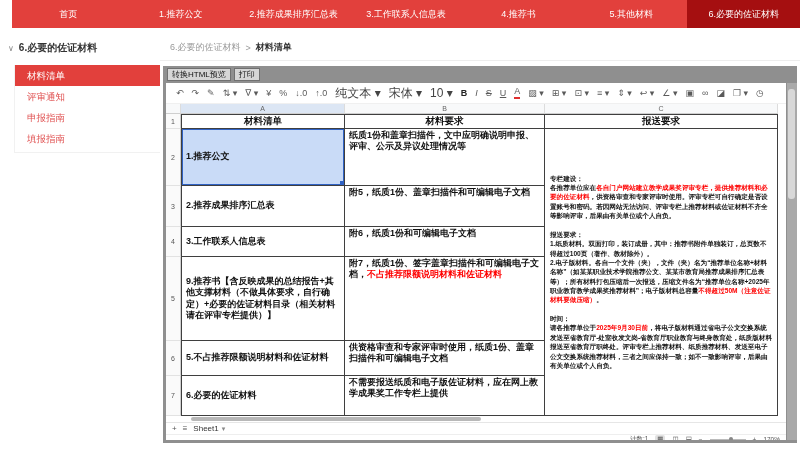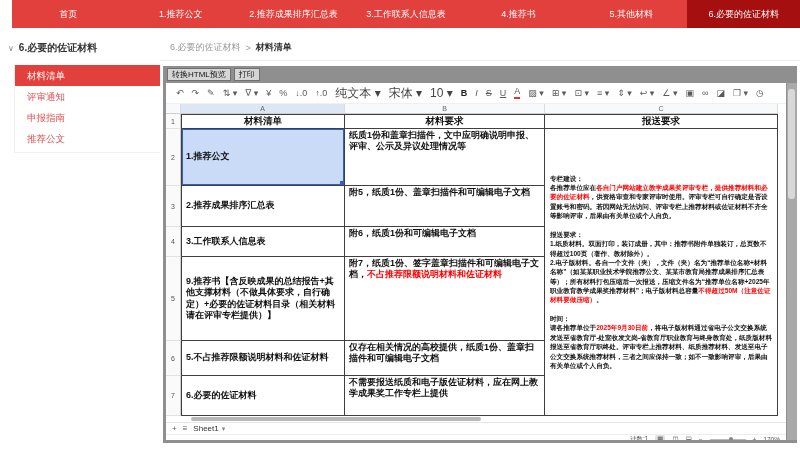--- a/index.html
+++ b/index.html
@@ -87,21 +87,21 @@
 
 <div class="sidebar">
   <div class="sb-group">
     <span class="chev">∨</span>
     <span>6.必要的佐证材料</span>
   </div>
   <div class="sb-items">
     <div class="sb-item active">材料清单</div>
     <div class="sb-item">评审通知</div>
     <div class="sb-item">申报指南</div>
-    <div class="sb-item">推荐公文</div>
+    <div class="sb-item">填报指南</div>
   </div>
 </div>
 
 <div class="breadcrumb">
   <span class="bc-parent">6.必要的佐证材料</span>
   <span class="bc-sep">&gt;</span>
   <span class="bc-cur">材料清单</span>
 </div>
 <div class="divider"></div>
 
@@ -189,21 +189,21 @@
 
       <div class="rn">5</div>
       <div class="cell cA leftb">9.推荐书【含反映成果的总结报告+其他支撑材料（不做具体要求，自行确定）+必要的佐证材料目录（相关材料请在评审专栏提供）】</div>
       <div class="cell cB">
           <div class="rp"><span>附7，纸质1份、签字盖章扫描件和可编辑电子文档，</span><span class="red">不占推荐限额说明材料和佐证材料</span></div>
         </div>
 
       <div class="rn">6</div>
       <div class="cell cA leftb">5.不占推荐限额说明材料和佐证材料</div>
       <div class="cell cB">
-          <div class="rp"><span>仅存在相关情况的高校提供，纸质1份、盖章扫描件和可编辑电子文档</span></div>
+          <div class="rp"><span>供资格审查和专家评审时使用，纸质1份、盖章扫描件和可编辑电子文档</span></div>
         </div>
 
       <div class="rn">7</div>
       <div class="cell cA leftb">6.必要的佐证材料</div>
       <div class="cell cB">
           <div class="rp"><span>不需要报送纸质和电子版佐证材料，应在网上教学成果奖工作专栏上提供</span></div>
         </div>
     </div>
 
     <div class="hscroll">

